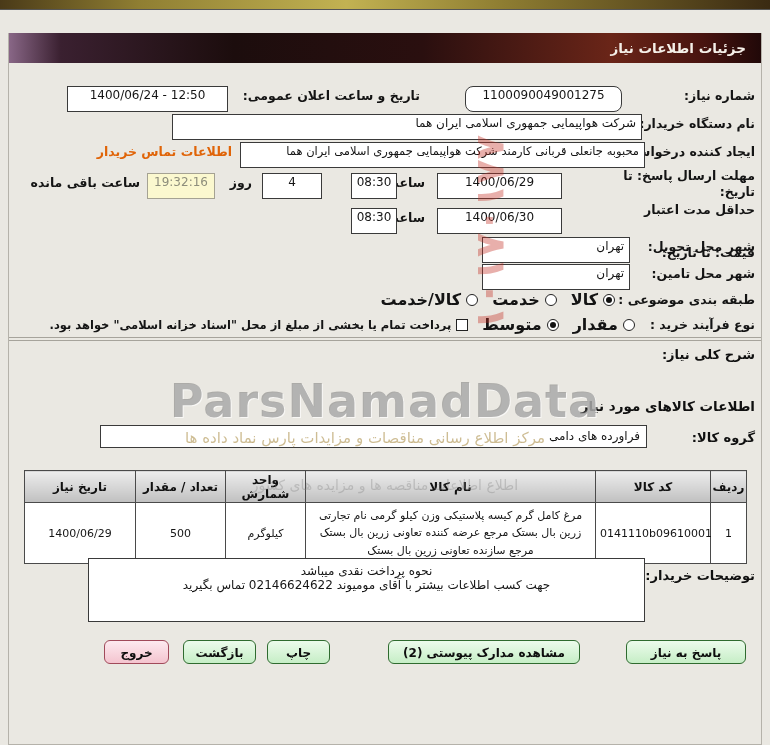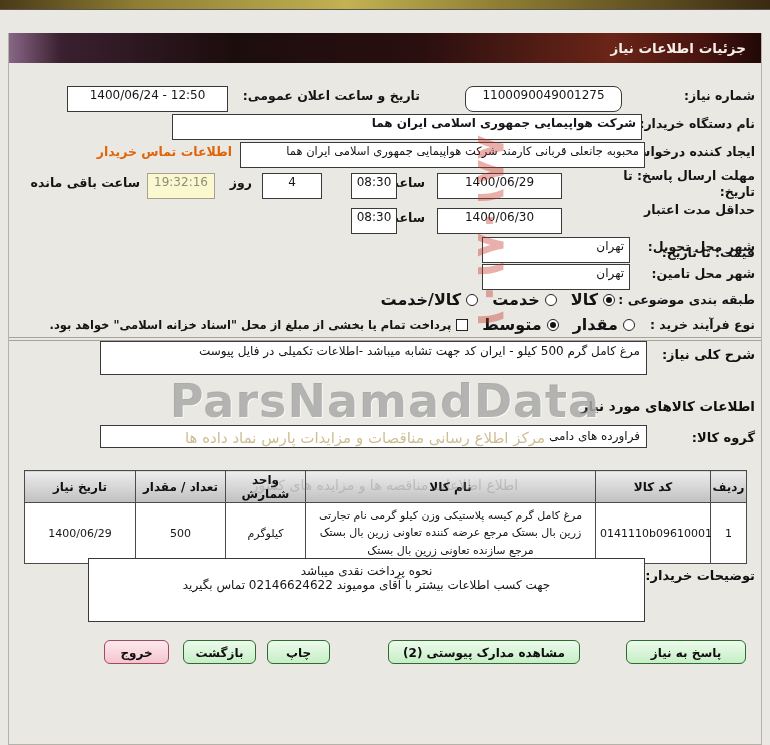--- a/index.html
+++ b/index.html
@@ -66,21 +66,21 @@
   <div class="titlebar">
     <span>جزئیات اطلاعات نیاز</span>
   </div>
 
   <div class="lbl" style="top:88px;right:15px;">شماره نیاز:</div>
   <div class="inp center" style="top:86px;right:148px;width:157px;border-radius:8px;">1100090049001275</div>
   <div class="lbl" style="top:88px;right:350px;">تاریخ و ساعت اعلان عمومی:</div>
   <div class="inp center" style="top:86px;right:542px;width:161px;">1400/06/24 - 12:50</div>
 
   <div class="lbl" style="top:116px;right:15px;">نام دستگاه خریدار:</div>
-  <div class="inp rtltxt" style="top:114px;right:128px;width:470px;font-weight:bold;">شرکت هواپیمایی جمهوری اسلامی ایران هما</div>
+  <div class="inp rtltxt" style="top:114px;right:128px;width:470px;">شرکت هواپیمایی جمهوری اسلامی ایران هما</div>
 
   <div class="lbl" style="top:144px;right:15px;">ایجاد کننده درخواست:</div>
   <div class="inp rtltxt" style="top:142px;right:125px;width:405px;font-size:11.5px;">محبوبه جانعلی قربانی کارمند شرکت هواپیمایی جمهوری اسلامی ایران هما</div>
   <div class="link" style="top:144px;right:538px;">اطلاعات تماس خریدار</div>
 
   <div class="lbl" style="top:168px;right:15px;">مهلت ارسال پاسخ: تا</div>
   <div class="lbl" style="top:184px;right:15px;">تاریخ:</div>
   <div class="inp center" style="top:173px;right:208px;width:125px;">1400/06/29</div>
   <div class="lbl" style="top:175px;right:345px;">ساعت</div>
   <div class="inp center" style="top:173px;right:373px;width:46px;">08:30</div>
@@ -116,21 +116,20 @@
     <span class="optlbl">مقدار</span>
     <span class="radio selected"></span>
     <span class="optlbl">متوسط</span>
     <span class="chk"></span>
     <span class="optlbl" style="font-size:11.5px;font-weight:bold;">پرداخت تمام یا بخشی از مبلغ از محل "اسناد خزانه اسلامی" خواهد بود.</span>
   </div>
 
   <div class="sep"></div>
 
   <div class="seclbl" style="top:347px;right:15px;">شرح کلی نیاز:</div>
-  <div class="box" style="top:341px;right:123px;width:547px;height:34px;padding:2px 6px;text-align:right;">مرغ کامل گرم 500 کیلو - ایران کد جهت تشابه میباشد -اطلاعات تکمیلی در فایل پیوست</div>
 
   <div class="seclbl" style="top:398px;right:15px;font-size:13.5px;">اطلاعات کالاهای مورد نیاز</div>
   <div class="seclbl" style="top:430px;right:15px;">گروه کالا:</div>
   <div class="box rtltxt" style="top:425px;right:123px;width:547px;height:23px;line-height:21px;white-space:nowrap;overflow:hidden;text-align:right;padding:0 6px;">فراورده های دامی</div>
 
   <table class="items">
     <colgroup>
       <col style="width:36px">
         <col style="width:115px">
         <col style="width:290px">

